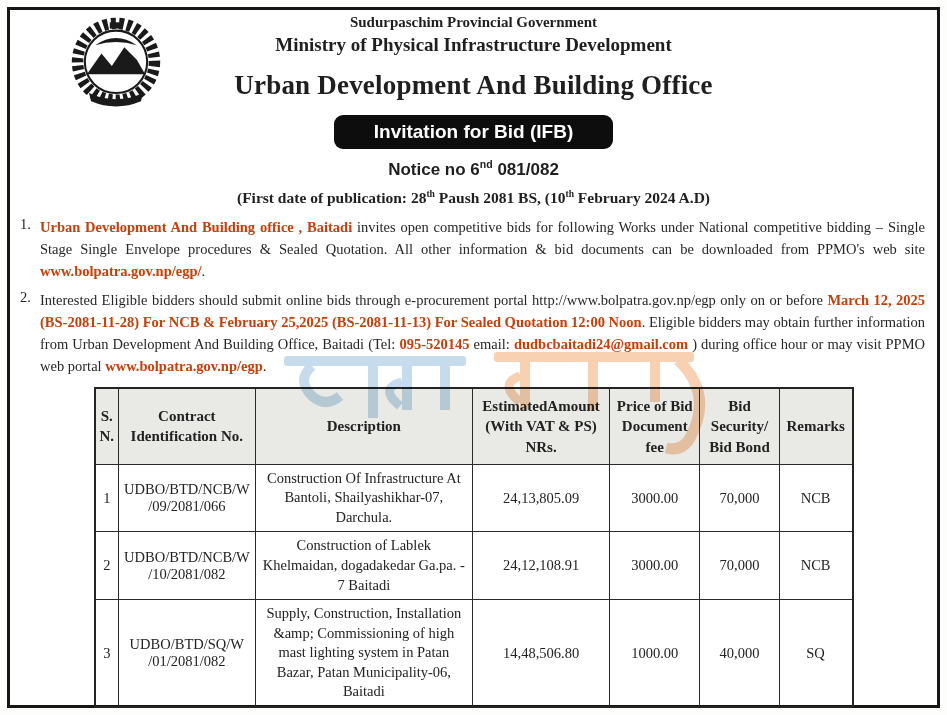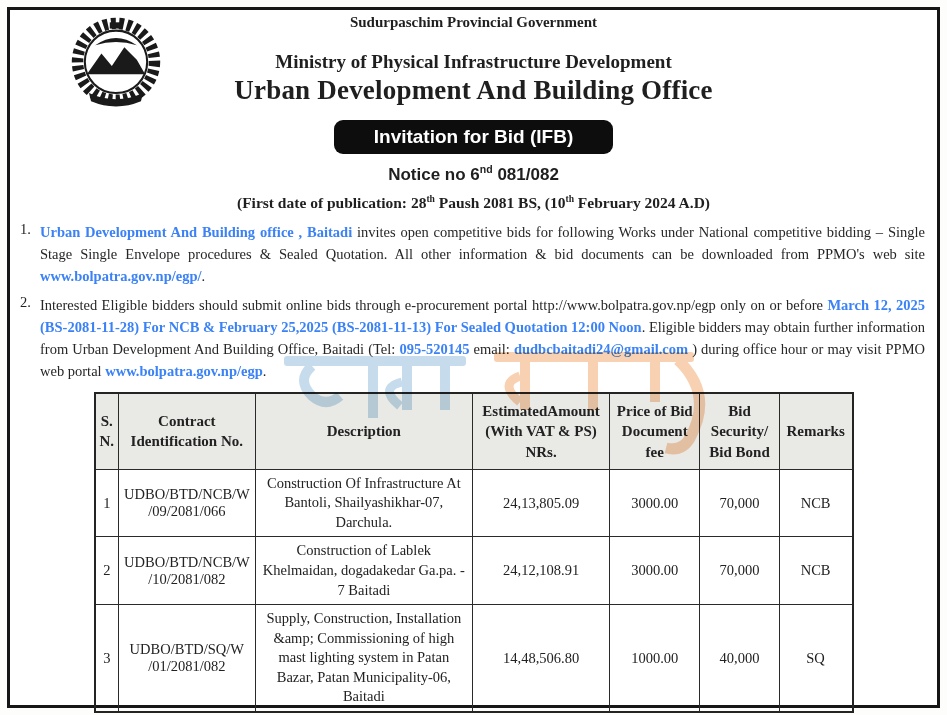--- a/index.html
+++ b/index.html
@@ -6,39 +6,39 @@
   html,body { background:#ffffff; }
   body { width:947px; height:715px; font-family:"Liberation Serif", serif; color:#1f1f1f; }
   .page { position:relative; width:947px; height:715px; background:#fdfdfc; overflow:hidden; }
   .frame { position:absolute; inset:7px; border:3px solid #161616; background:#ffffff; }
   .content { position:relative; padding:10px 16px 4px 16px; height:100%; z-index:1; }
 
   
   .masthead { position:relative; text-align:center; padding-top:4px; }
   .emblem { position:absolute; left:46px; top:4px; width:108px; height:104px; }
   .h-line1 { font-size:15px; font-weight:bold; }
-  .h-line2 { font-size:19px; font-weight:bold; margin-top:20px; }
-  .h-line3 { font-size:27px; font-weight:bold; margin-top:2px; letter-spacing:0.2px; }
+  .h-line2 { font-size:19px; font-weight:bold; margin-top:3px; }
+  .h-line3 { font-size:27px; font-weight:bold; margin-top:14px; letter-spacing:0.2px; }
   .h-line4 { font-size:15px; font-weight:bold; margin-top:2px; }
 
   
   .ifb-banner { display:block; width:fit-content; margin:14px auto 0 auto;
     background:#0d0d0d; color:#ffffff; font-family:"Liberation Sans", sans-serif;
     font-weight:bold; font-size:19px; padding:6px 40px; border-radius:9px; border:none; }
   .notice-no { text-align:center; font-family:"Liberation Sans", sans-serif;
     font-weight:bold; font-size:17px; margin-top:9px; }
   .pub-line { text-align:center; font-weight:bold; font-size:15.5px; margin-top:8px; }
   sup { font-size:62%; }
 
   
   .paras { margin:9px 6px 0 2px; }
   .para { display:flex; margin-top:7px; }
   .para-num { width:22px; flex:none; font-size:14.5px; text-align:left; padding-left:2px; }
   .para-body { flex:1; font-size:14.5px; line-height:1.52; text-align:justify; color:#262626; }
-  .para-body .b { font-weight:bold; color:#3b82f6; }
+  .para-body .b { font-weight:bold; color:#c2410c; }
 
   
   table { width:760px; margin:10px auto 0 auto; border-collapse:collapse; border:2px solid #242424; }
   th, td { border:1.6px solid #2a2a2a; text-align:center; vertical-align:middle;
     font-size:14.5px; padding:4px 5px; color:#222; }
   th { background:#e9e9e6; font-weight:bold; font-size:15px; line-height:1.35; padding:7px 4px; }
   thead tr { height:56px; }
   tbody tr:nth-child(1) { height:56px; }
   tbody tr:nth-child(2) { height:57px; }
   tbody tr:nth-child(3) { height:96px; }

